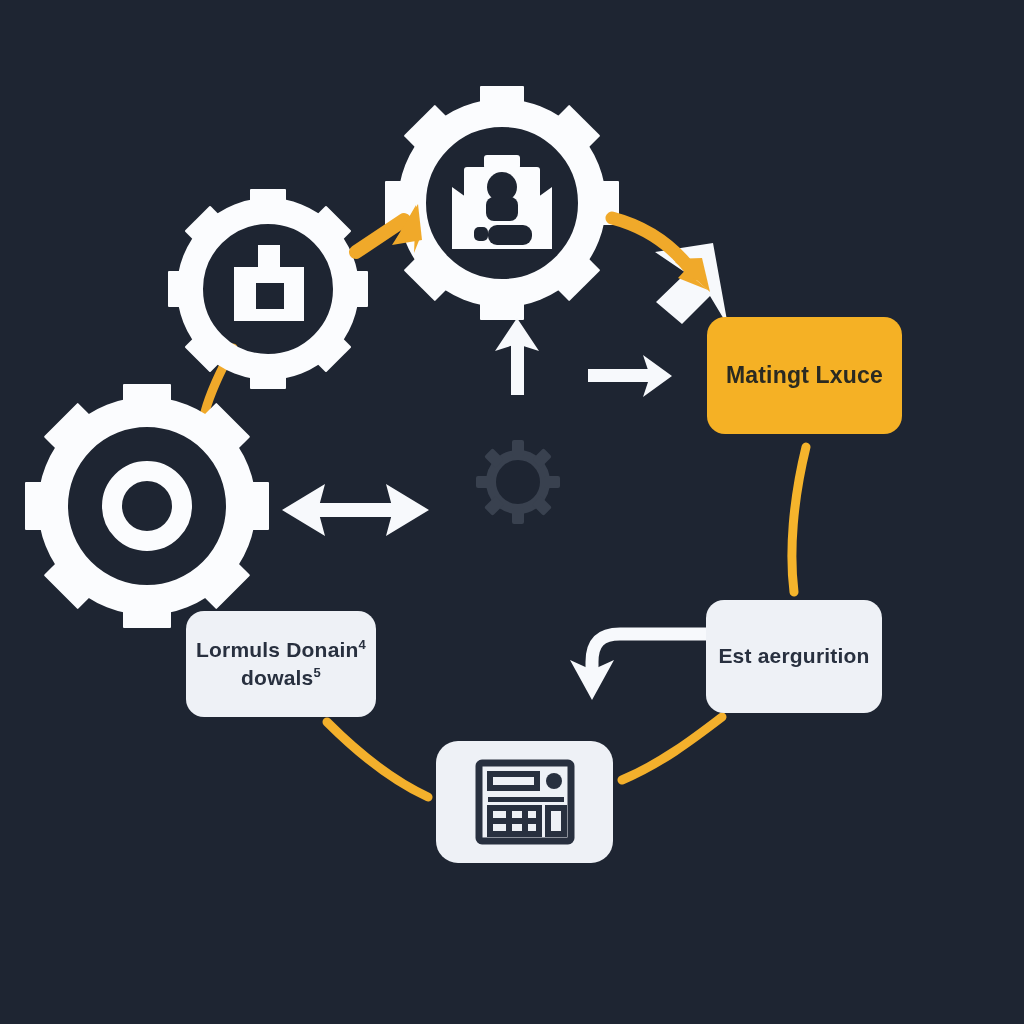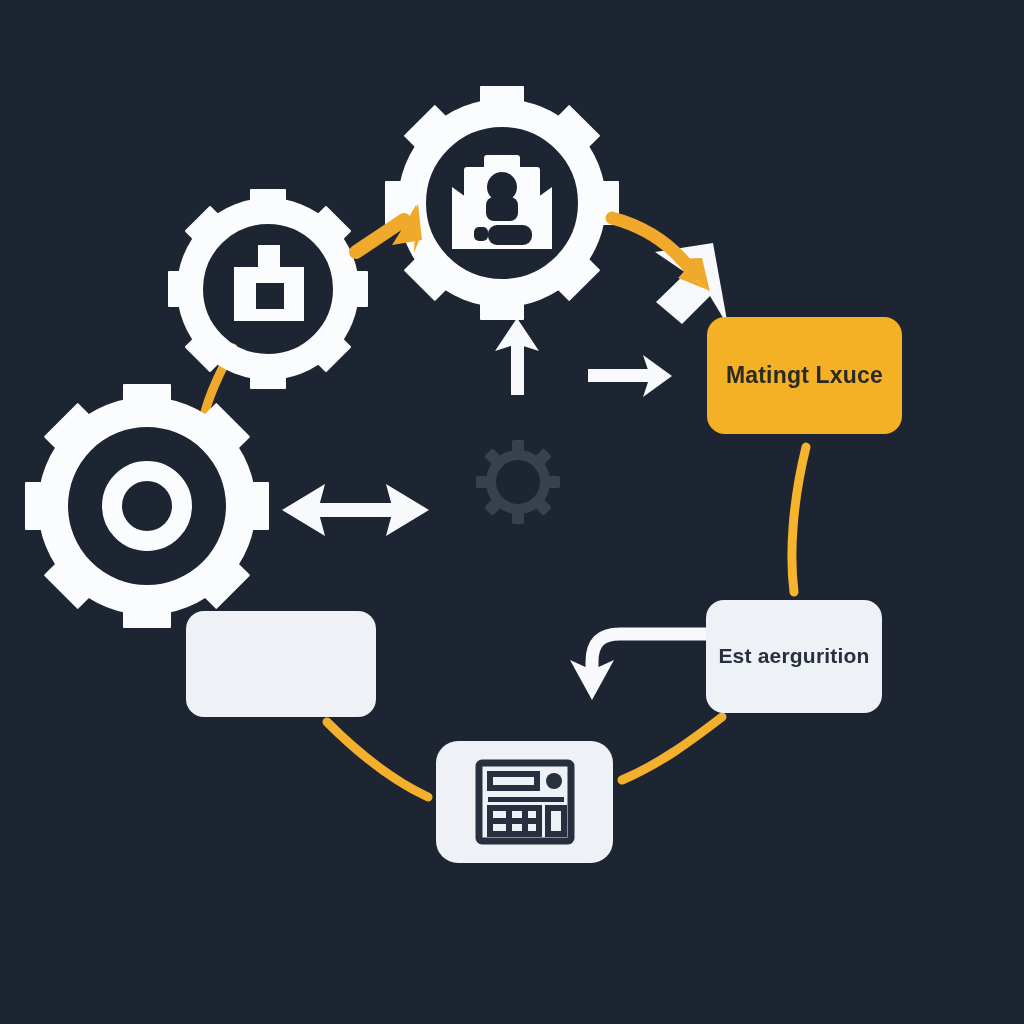--- a/index.html
+++ b/index.html
@@ -202,20 +202,22 @@
   </svg>
 
   <div class="node-box box-accent" style="left:663px; top:317px; width:195px; height:117px;margin-left:44px;">
     <div>
       <span class="label-line">Matingt Lxuce</span>
     </div>
   </div>
 
   <div class="node-box box-light" style="left:186px; top:611px; width:190px; height:106px;">
     <div>
+      <span class="label-line"><span>Lormuls Donain</span><span class="sup">4</span></span>
+      <span class="label-line"><span>dowals</span><span class="sup">5</span></span>
     </div>
   </div>
 
   <div class="node-box box-light" style="left:706px; top:600px; width:176px; height:113px;text-align:right;">
     <span class="label-line">Est aergurition</span>
   </div>
 
   <div class="icon-card" style="left:436px; top:741px; width:177px; height:122px;">
     <svg width="102" height="86" viewBox="0 0 102 86">
       <rect x="5" y="4" width="92" height="78" rx="3" fill="none" stroke="#28303f" stroke-width="7"></rect>

